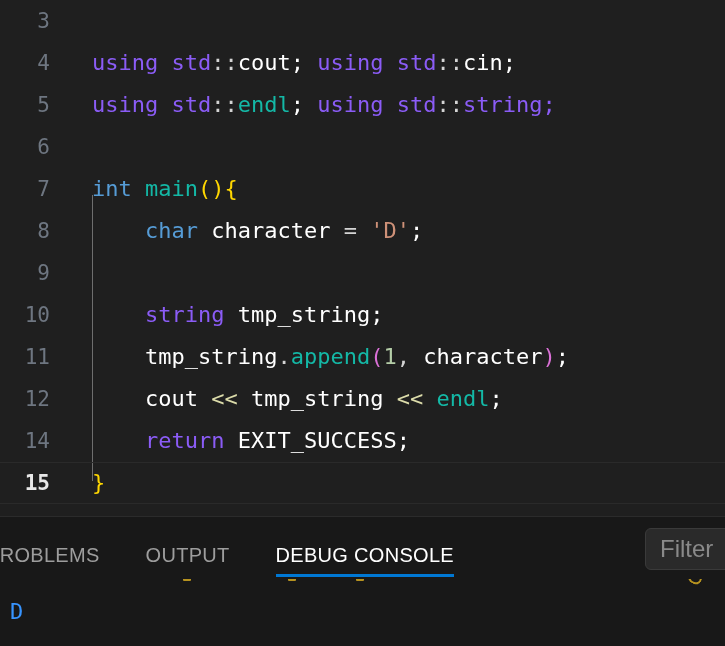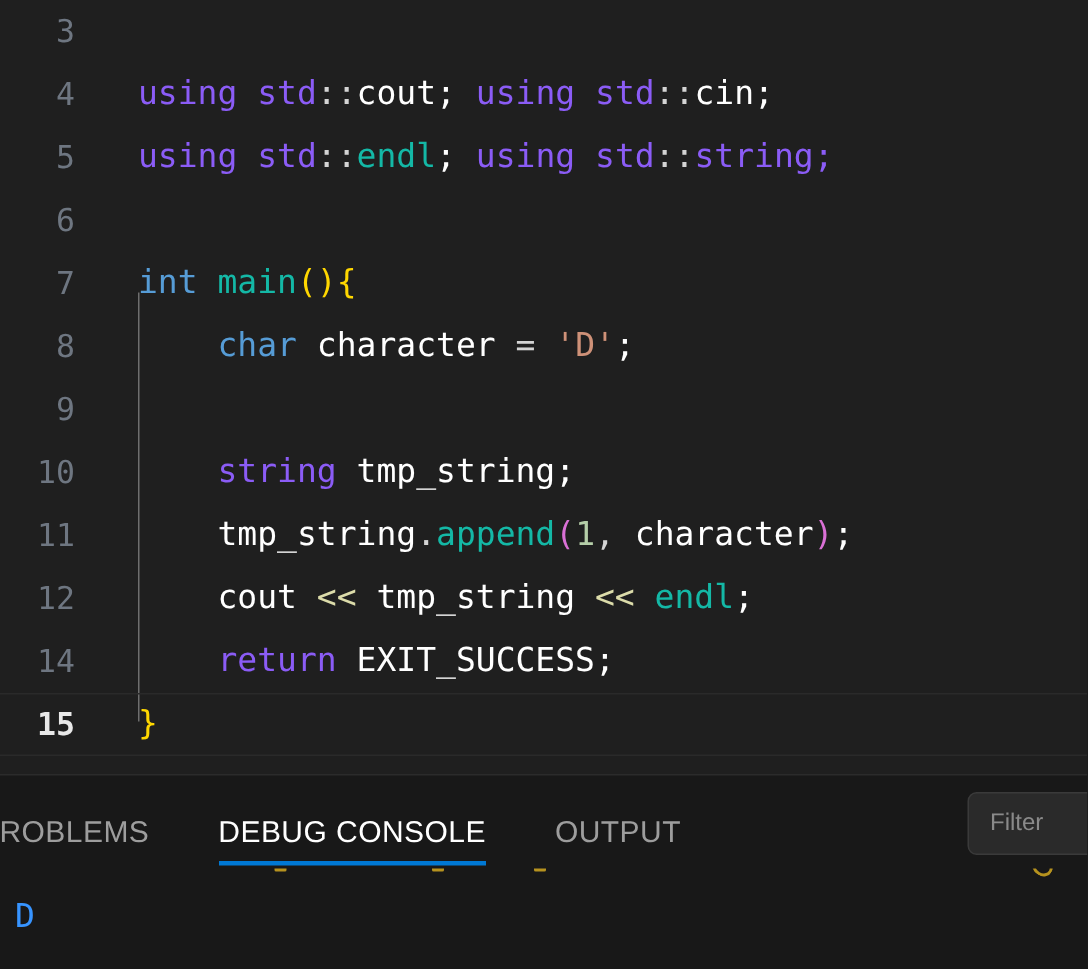--- a/index.html
+++ b/index.html
@@ -154,21 +154,21 @@
     border: 1px solid #3a3a3a;
     border-radius: 6px;
     display: flex;
     align-items: center;
     padding-left: 14px;
     overflow: hidden;
   }
 
   .filter-box .ph {
     font-family: "Liberation Sans", sans-serif;
-    font-size: 16px;
+    font-size: 24px;
     color: #8a8a8a;
     white-space: nowrap;
   }
 
   
   .toolbar-strip {
     position: absolute;
     left: 0;
     right: 0;
     top: 62px;
@@ -236,22 +236,22 @@
         <div class="code-line"><div class="gutter">12</div><div class="code-text"><span class="t-punct-w">    </span><span class="t-var">cout</span><span class="t-op"> &lt;&lt; </span><span class="t-var">tmp_string</span><span class="t-op"> &lt;&lt; </span><span class="t-fn">endl</span><span class="t-var">;</span></div></div>
         <div class="code-line"><div class="gutter">14</div><div class="code-text"><span class="t-punct-w">    </span><span class="t-kw">return </span><span class="t-var">EXIT_SUCCESS</span><span class="t-var">;</span></div></div>
         <div class="code-line active"><div class="gutter">15</div><div class="code-text"><span class="t-brace-y">}</span></div></div>
       </div>
   </div>
 
   <div class="panel">
 
     <div class="panel-tabs" id="panel-tabs">
       <div class="panel-tab first">PROBLEMS</div>
+        <div class="panel-tab">OUTPUT</div>
         <div class="panel-tab active">DEBUG CONSOLE</div>
-        <div class="panel-tab">OUTPUT</div>
         <div class="filter-box">
         <span class="ph" id="filter-ph">Filter</span>
       </div>
     </div>
 
     <div class="toolbar-strip">
       <div class="tb-mark" style="left:183px;"></div>
       <div class="tb-mark" style="left:288px;"></div>
       <div class="tb-mark" style="left:356px;"></div>
       <div class="tb-arc" style="left:688px;"></div>

